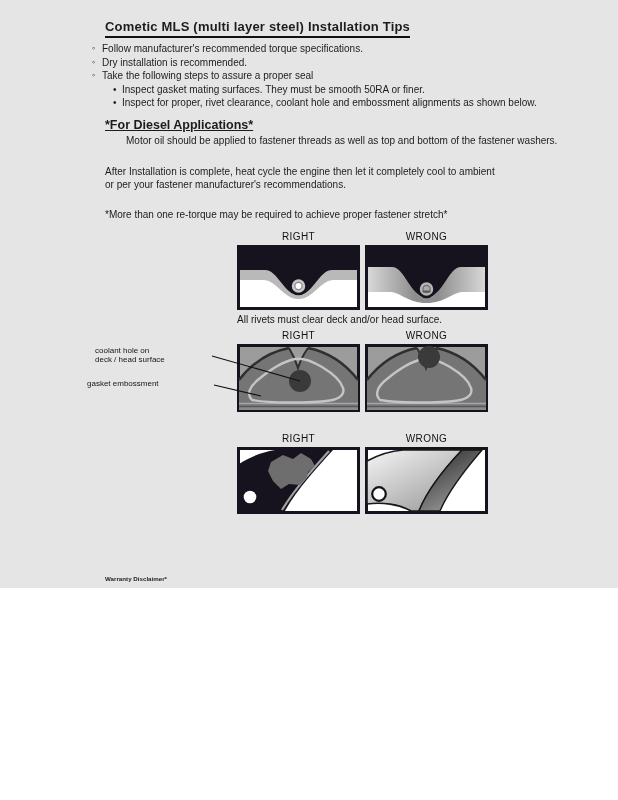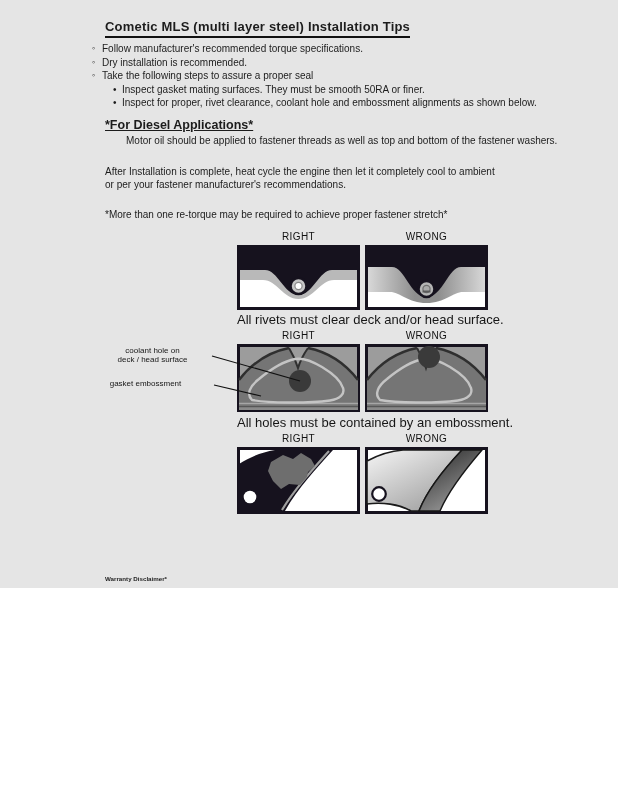--- a/index.html
+++ b/index.html
@@ -18,23 +18,23 @@
   .blt .tx{white-space:nowrap;}
   
   .diesel-h{left:105px;top:118px;font-size:12.5px;font-weight:bold;text-decoration:underline;}
   .para{font-size:10px;line-height:12.6px;}
   .para .ln{white-space:nowrap;}
   .dp1{left:105px;top:135px;margin-left:21px;}
   .dp2{left:105px;top:166px;}
   .dp3{left:105px;top:209px;}
   
   .rw{width:123px;text-align:center;font-size:10px;letter-spacing:.4px;color:#111;}
-  .cap{left:237px;font-size:13px;line-height:11px;color:#161616;}
+  .cap{left:237px;font-size:10px;line-height:11px;color:#161616;}
   .dbox{width:123px;}
-  .sideL{text-align:center;font-size:8px;line-height:9.2px;color:#161616;}
+  .sideL{text-align:left;font-size:8px;line-height:9.2px;color:#161616;}
   .w-wrap{left:105px;top:575px;width:430px;font-size:5.8px;line-height:7.15px;color:#222;}
   .w-h{font-size:6.2px;font-weight:bold;margin-bottom:5px;}
   .wp{margin-bottom:5.5px;}
   .wp .ln{white-space:nowrap;}
   .pagenum{left:384px;top:757px;font-size:13px;letter-spacing:.3px;color:#1a1a1a;}
 </style>
 </head>
 <body>
 
 <div class="page">
@@ -139,21 +139,20 @@
     <rect x="2" y="63.4" width="119" height="2.6" fill="#8a8a8a"></rect>
     <path d="M15,56 C9,50 13,42 22,35 C34,25 48,17 58,15 C66,13.5 75,17 85,23 C95,29 104,37 106,44 C108,50 103,55 93,56.5 C70,59.5 31,59 15,56 Z" stroke="#c4c4c4" stroke-width="2.4" fill="none"></path>
     <circle cx="64" cy="13" r="11" fill="#3a3a3a"></circle>
   </svg>
 
   <svg class="abs" style="left:205px;top:344px;" width="110" height="58" viewBox="0 0 110 58">
     <line x1="7" y1="12" x2="95" y2="37" stroke="#111" stroke-width="1.2"></line>
     <line x1="9" y1="41" x2="56" y2="52" stroke="#111" stroke-width="1.2"></line>
   </svg>
 
-  <div class="abs cap" style="top:417px;">All holes must be contained by an embossment.</div>
 
   <div class="abs rw" style="left:237px;top:433px;">RIGHT</div>
   <div class="abs rw" style="left:365px;top:433px;">WRONG</div>
 
   <svg class="abs dbox" style="left:237px;top:447px;" width="123" height="67" viewBox="0 0 123 67">
     <rect x="1.5" y="1.5" width="120" height="64" fill="#ffffff" stroke="#16121e" stroke-width="3"></rect>
     <path d="M2,17 C13,10 25,5 38,3 L96,3 C79,22 60,42 48,64 L2,64 Z" fill="#16121e"></path>
     <path d="M92,4 C75,23 57,43 45,63" stroke="#a0a0a0" stroke-width="2.2" fill="none"></path>
     <path d="M34,15 L46,8 L56,12 L64,6 L74,12 L78,19 L71,25 L70,30 L63,38 L52,37 L44,42 L36,34 L31,24 Z" fill="#6e6e6e"></path>
     <circle cx="13" cy="50" r="6.3" fill="#ffffff"></circle>

